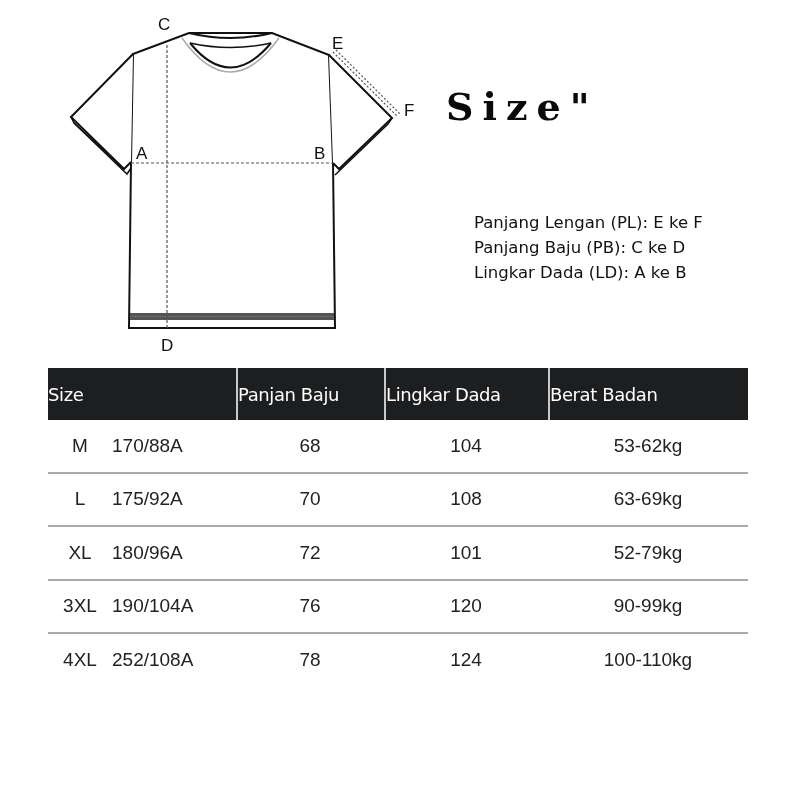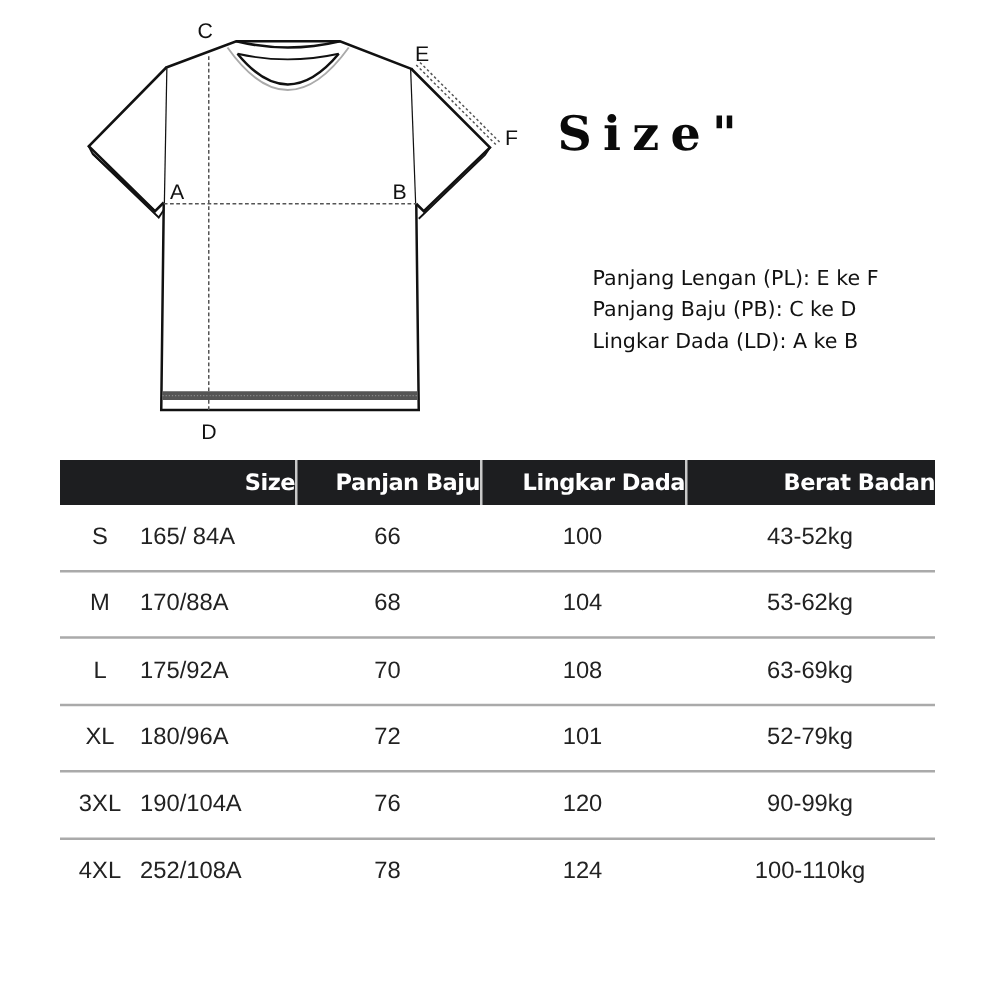--- a/index.html
+++ b/index.html
@@ -4,21 +4,21 @@
   <style>
     html, body { margin:0; padding:0; background:#ffffff; }
     body { width:800px; height:800px; position:relative; overflow:hidden; font-family:"Liberation Sans", sans-serif; color:#111; }
     .diagram { position:absolute; left:0; top:0; width:430px; height:360px; }
     .diagram svg { position:absolute; left:0; top:0; }
     .lbl { position:absolute; font-family:"Liberation Sans", sans-serif; font-size:17px; color:#111; }
     .title { position:absolute; left:446px; top:86px; font-family:"DejaVu Serif", serif; font-weight:bold; font-size:38px; letter-spacing:9px; line-height:42px; color:#0a0a0a; }
     .legend { position:absolute; left:447px; top:210px; font-family:"DejaVu Sans", sans-serif; font-size:16.5px; line-height:25px; color:#111;margin-left:27px; }
     .legend div { white-space:nowrap; }
     table.sizes { position:absolute; left:48px; top:368px; width:700px; border-collapse:separate; border-spacing:0; }
-    table.sizes th { background:#1d1e20; color:#fff; font-family:"DejaVu Sans", sans-serif; font-weight:bold; font-size:18px; height:36px; padding:0; text-align:right; border-left:2px solid #c9c9c9; letter-spacing:-0.4px; }
+    table.sizes th { background:#1d1e20; color:#fff; font-family:"DejaVu Sans", sans-serif; font-weight:normal; font-size:18px; height:52px; padding:0; text-align:left; border-left:2px solid #c9c9c9; letter-spacing:-0.4px; }
     table.sizes th:first-child { border-left:none; }
     table.sizes td { font-family:"Liberation Sans", sans-serif; font-size:19px; color:#222; height:51.5px; padding:0; text-align:center; border-bottom:2px solid #aaaaaa; }
     table.sizes tr:last-child td { border-bottom:none; }
     .c-size { width:188px; text-align:left !important; }
     .c-size .s-code { display:inline-block; width:64px; text-align:center; }
     .c-size .s-fit { display:inline-block; }
     .c-pb { width:148px; }
     .c-ld { width:164px; }
     .c-bb { width:200px; }
   </style>
@@ -72,26 +72,20 @@
   <thead>
     <tr>
       <th class="c-size-h" style="width:188px">Size</th>
       <th>Panjan Baju</th>
       <th>Lingkar Dada</th>
       <th>Berat Badan</th>
     </tr>
   </thead>
   <tbody>
     <tr>
-      <td class="c-size"><span class="s-code">S</span><span class="s-fit">165/ 84A</span></td>
-      <td class="c-pb">66</td>
-      <td class="c-ld">100</td>
-      <td class="c-bb">43-52kg</td>
-    </tr>
-    <tr>
       <td class="c-size"><span class="s-code">M</span><span class="s-fit">170/88A</span></td>
       <td class="c-pb">68</td>
       <td class="c-ld">104</td>
       <td class="c-bb">53-62kg</td>
     </tr>
     <tr>
       <td class="c-size"><span class="s-code">L</span><span class="s-fit">175/92A</span></td>
       <td class="c-pb">70</td>
       <td class="c-ld">108</td>
       <td class="c-bb">63-69kg</td>

